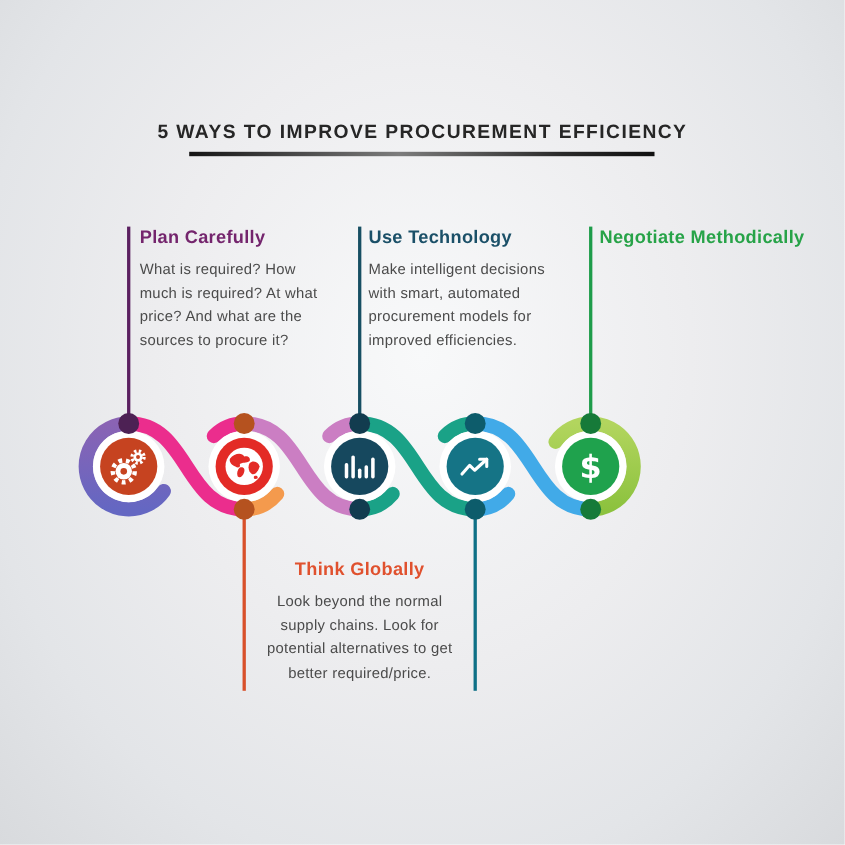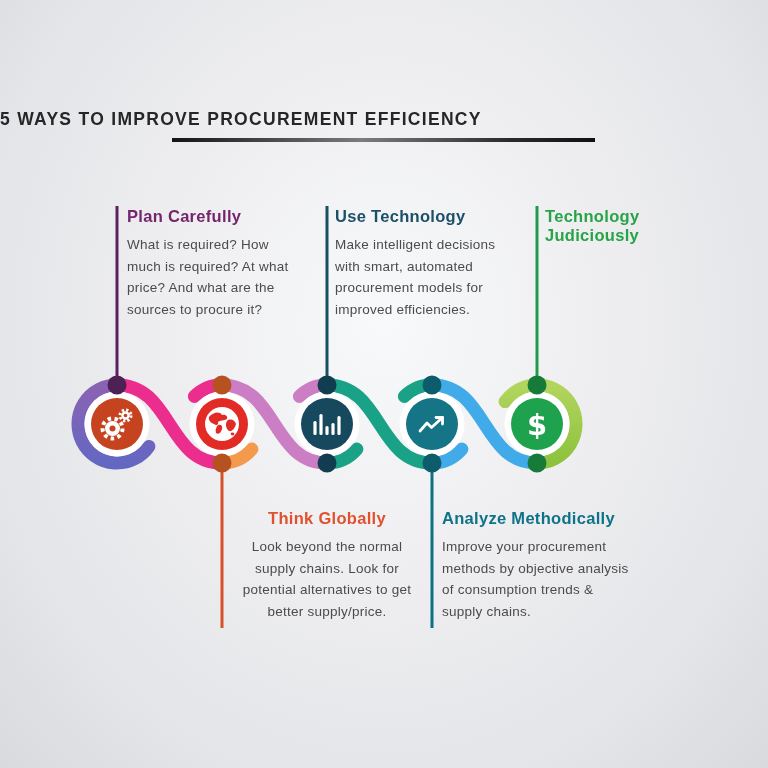--- a/index.html
+++ b/index.html
@@ -2,21 +2,21 @@
 <html><head>
 <meta charset="utf-8">
 <style>
   html,body{margin:0;padding:0;}
   .canvas{
     position:relative;width:768px;height:768px;overflow:hidden;
     background:radial-gradient(ellipse at 50% 42%, #f8f9fa 0%, #ededef 45%, #e3e5e8 75%, #d8dadd 100%);
     font-family:"Liberation Sans", sans-serif;
   }
   .page-title{
-    position:absolute;top:109px;left:0;width:768px;text-align:left;
+    position:absolute;top:109px;left:0;width:768px;text-align:center;
     font-size:17.5px;font-weight:700;letter-spacing:1.3px;color:#262626;margin:0;
   }
   .title-underline{
     position:absolute;top:138px;left:172px;width:423px;height:4px;
     background:linear-gradient(90deg,#141414 0%,#7c7c7c 45%,#2a2a2a 80%,#101010 100%);
   }
   .chain-svg{position:absolute;top:0;left:0;}
   .item{position:absolute;}
   .item-title{margin:0 0 8px 0;font-size:16.5px;font-weight:700;letter-spacing:0.3px;}
   .item-body{margin:0;font-size:13.5px;line-height:21.5px;color:#4b4b4b;letter-spacing:0.25px;white-space:pre-line;}
@@ -141,32 +141,25 @@
 
   <div class="item item-tech">
     <h2 class="item-title" style="color: rgb(27, 80, 104);">Use Technology</h2>
     <p class="item-body">Make intelligent decisions
 with smart, automated
 procurement models for
 improved efficiencies.</p>
   </div>
 
   <div class="item item-nego">
-    <h2 class="item-title" style="color: rgb(39, 163, 72);">Technology Judiciously</h2>
+    <h2 class="item-title" style="color: rgb(39, 163, 72);">Negotiate Methodically</h2>
   </div>
 
   <div class="item item-think">
     <h2 class="item-title" style="color: rgb(224, 81, 46);">Think Globally</h2>
     <p class="item-body">Look beyond the normal
 supply chains. Look for
 potential alternatives to get
-better supply/price.</p>
+better required/price.</p>
   </div>
 
-  <div class="item item-analyze">
-    <h2 class="item-title" style="color: rgb(14, 115, 137);">Analyze Methodically</h2>
-    <p class="item-body">Improve your procurement
-methods by objective analysis
-of consumption trends &amp;
-supply chains.</p>
-  </div>
 
 </div>
 
 </body></html>

